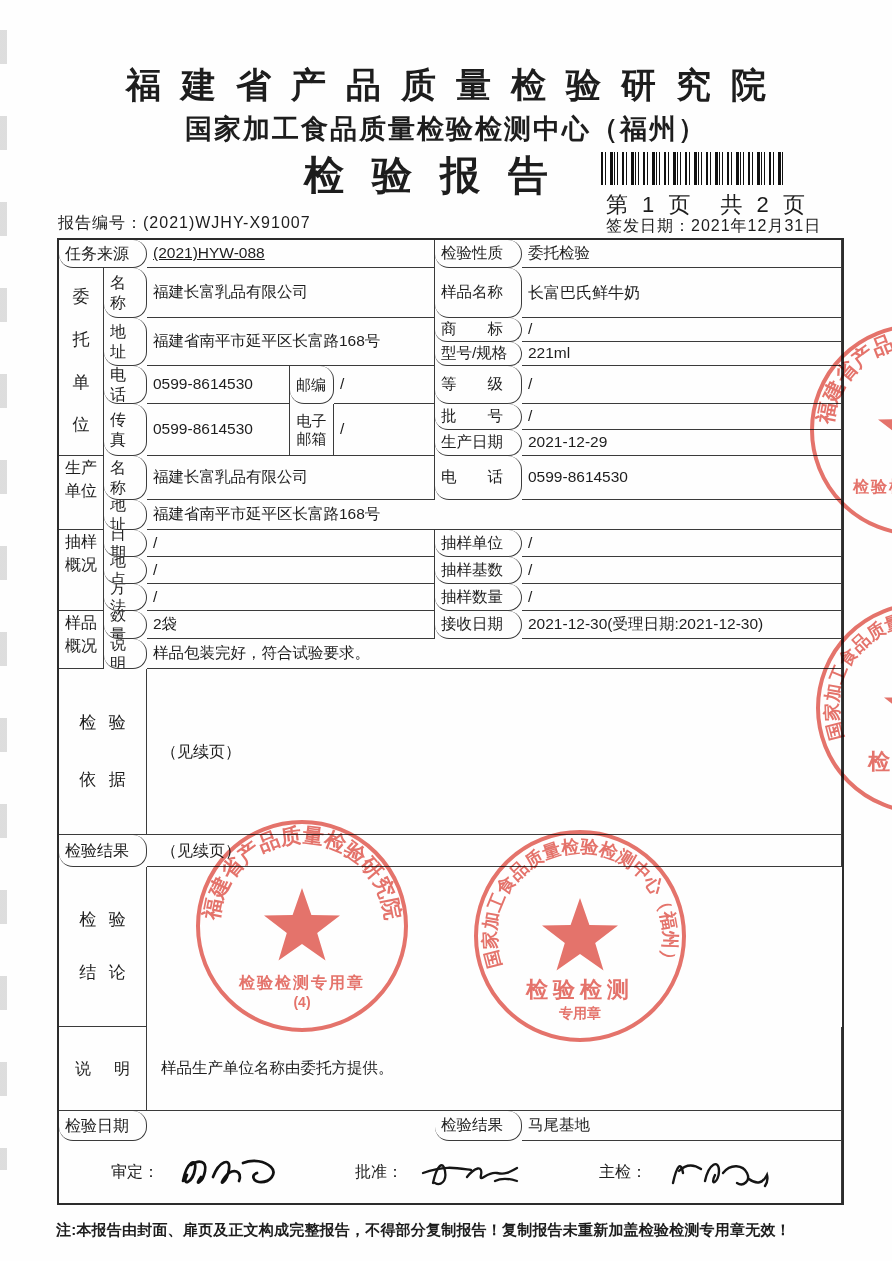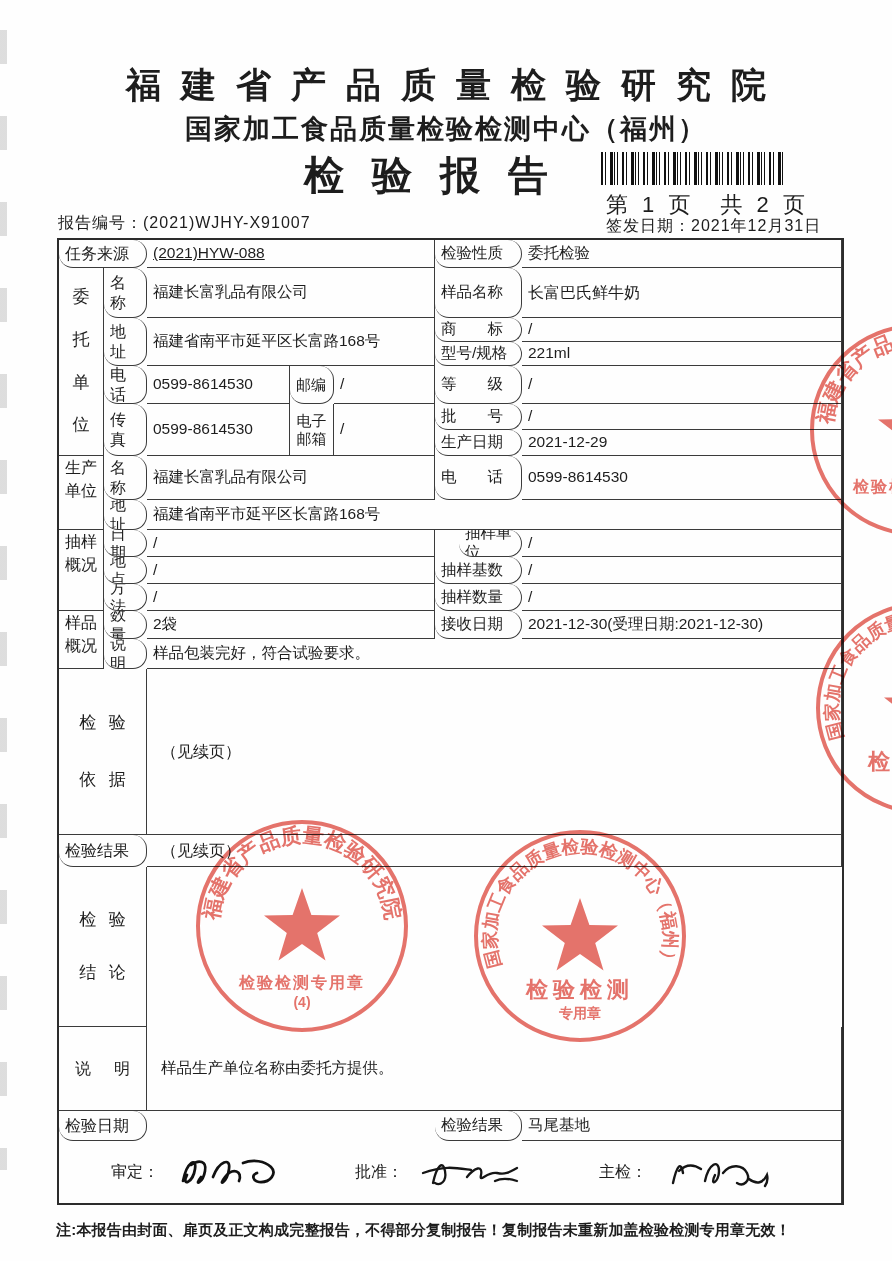--- a/index.html
+++ b/index.html
@@ -117,21 +117,21 @@
     <div class="c val" style="grid-column:7;grid-row:8;">0599-8614530</div>
     <div class="c lab" style="grid-column:2;grid-row:9;">地址</div>
     <div class="c val" style="grid-column:3/8;grid-row:9;">福建省南平市延平区长富路168号</div>
 
     <div class="c two-line" style="grid-column:1;grid-row:10/13;font-size:16px;">
       <span>抽样</span>
       <span>概况</span>
     </div>
     <div class="c lab" style="grid-column:2;grid-row:10;">日期</div>
     <div class="c val" style="grid-column:3/6;grid-row:10;">/</div>
-    <div class="c lab labr" style="grid-column:6;grid-row:10;margin-left:24px;">抽样单位</div>
+    <div class="c lab labr" style="grid-column:6;grid-row:10;">抽样单位</div>
     <div class="c val" style="grid-column:7;grid-row:10;">/</div>
     <div class="c lab" style="grid-column:2;grid-row:11;">地点</div>
     <div class="c val" style="grid-column:3/6;grid-row:11;">/</div>
     <div class="c lab labr" style="grid-column:6;grid-row:11;">抽样基数</div>
     <div class="c val" style="grid-column:7;grid-row:11;">/</div>
     <div class="c lab" style="grid-column:2;grid-row:12;">方法</div>
     <div class="c val" style="grid-column:3/6;grid-row:12;">/</div>
     <div class="c lab labr" style="grid-column:6;grid-row:12;">抽样数量</div>
     <div class="c val" style="grid-column:7;grid-row:12;">/</div>
 

